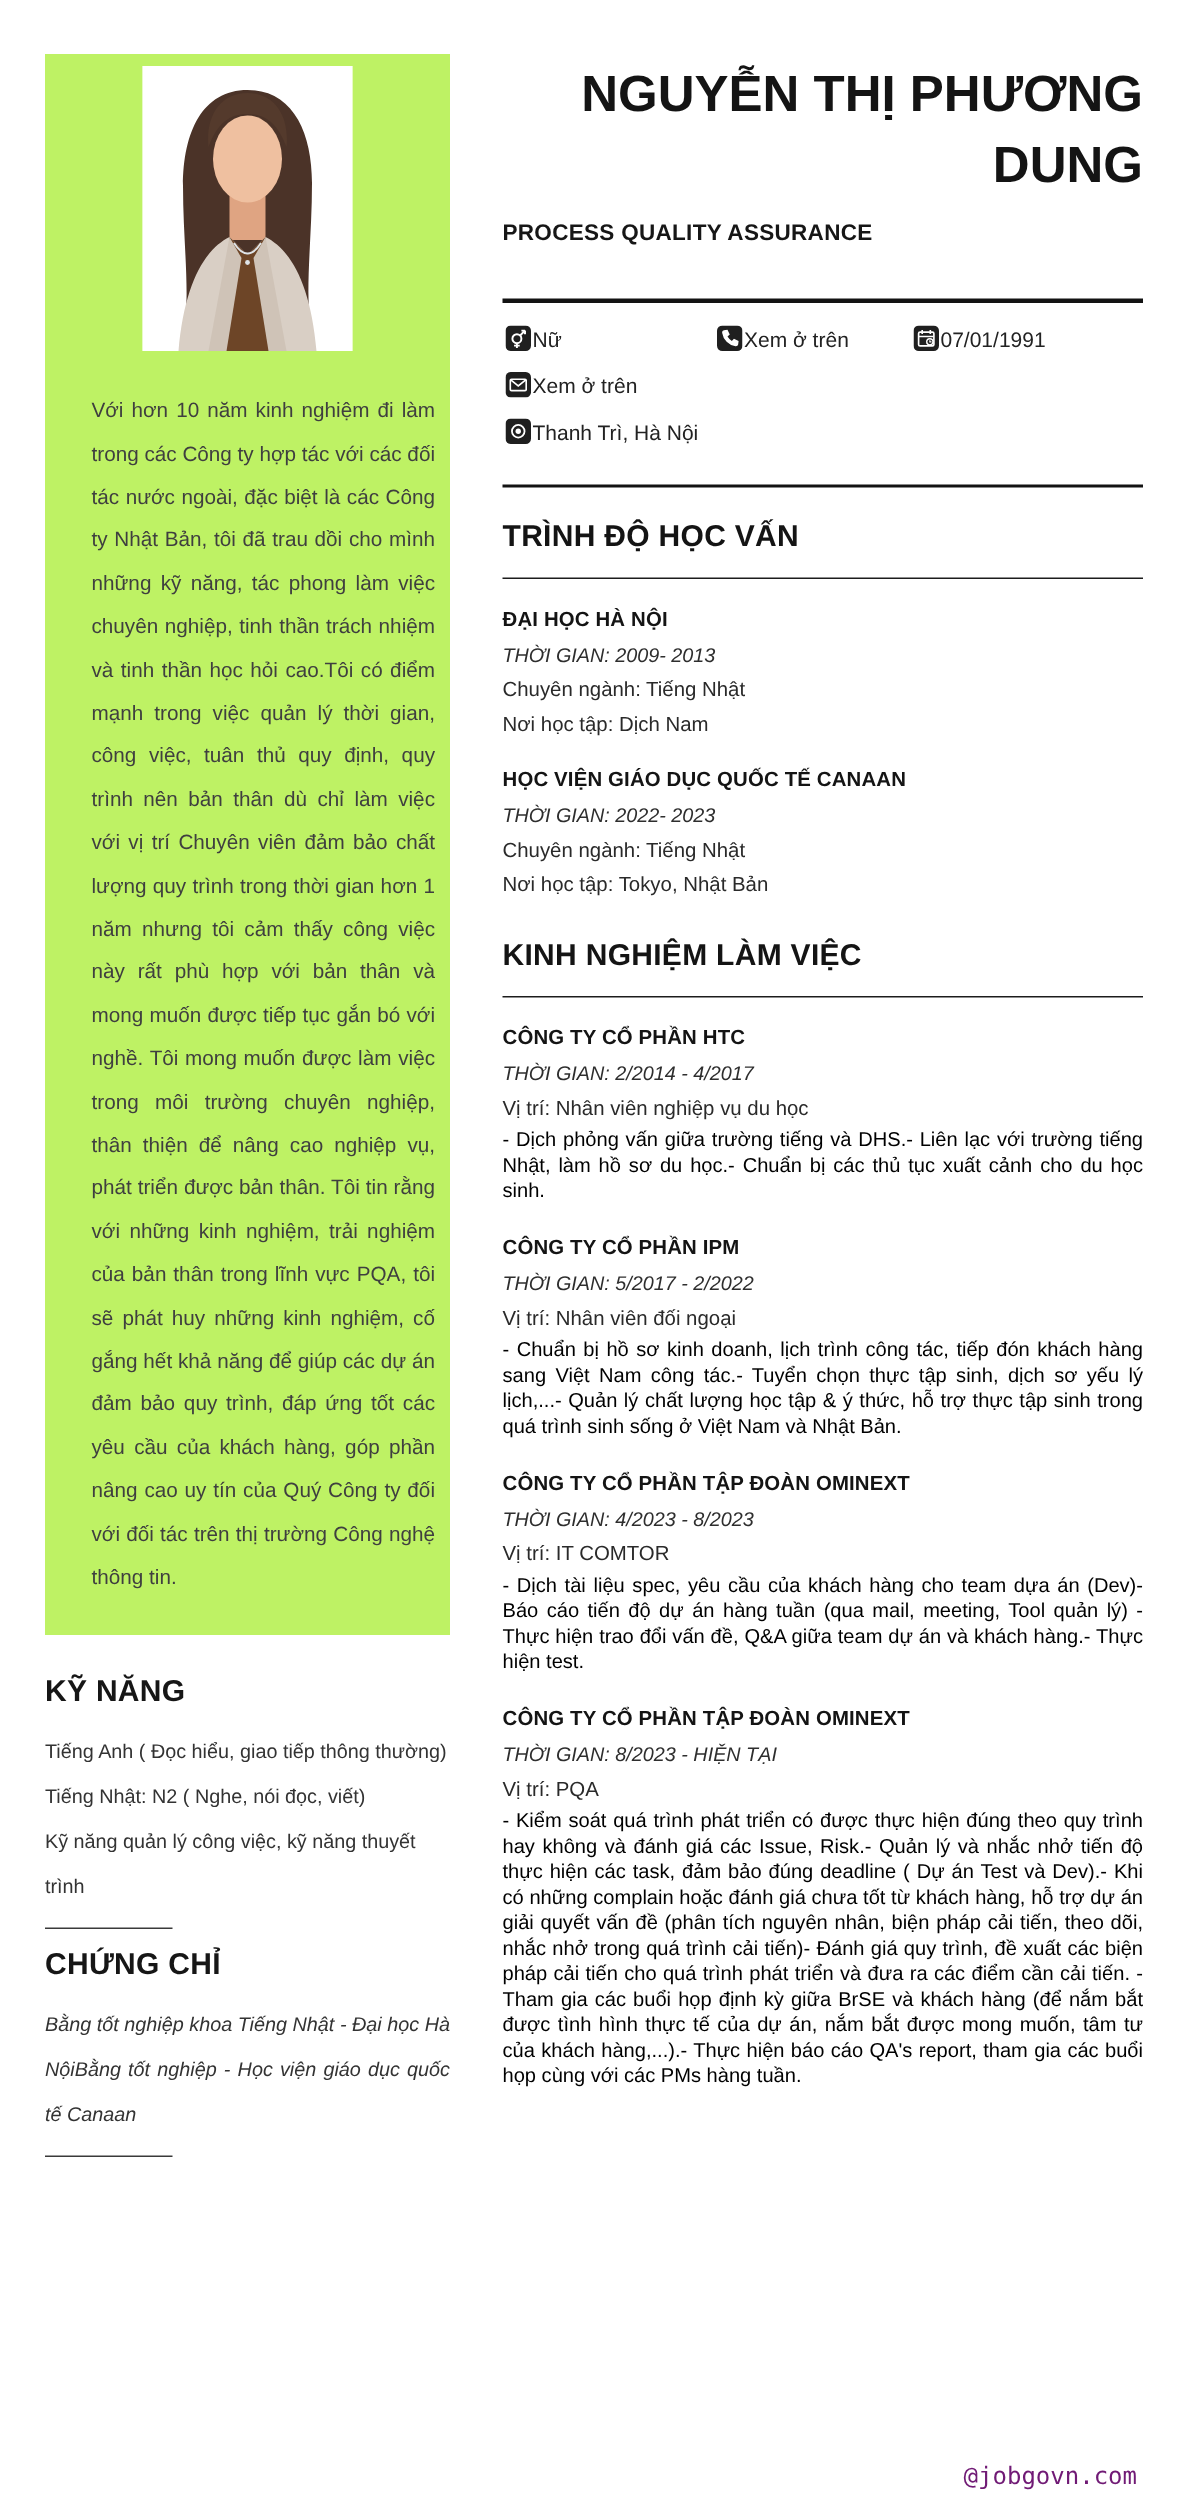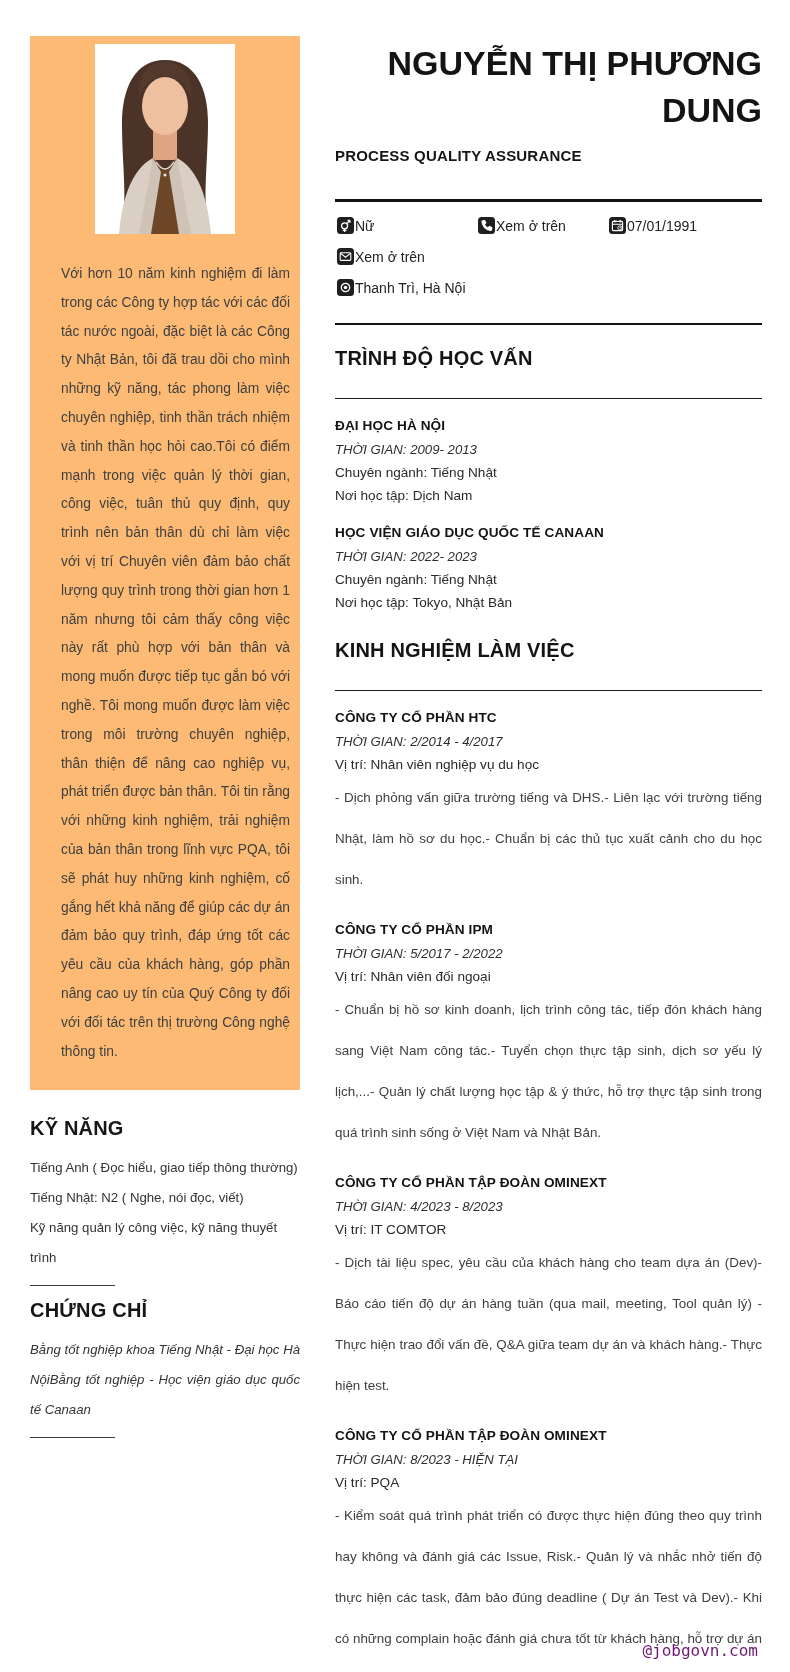--- a/index.html
+++ b/index.html
@@ -4,21 +4,21 @@
 <style>
   * { box-sizing: border-box; }
   html,body { margin:0; padding:0; }
   body {
     width:790px; height:1672px; position:relative; overflow:hidden;
     background:#ffffff; color:#1b1b1b;
     font-family:"Liberation Sans","DejaVu Sans",sans-serif;
   }
   
   .sidebar { position:absolute; left:30px; top:36px; width:270px; }
-  .gray-panel { background:#fdba74; padding:8px 0 24px; }
+  .gray-panel { background:#bef264; padding:8px 0 24px; }
   .photo { width:140px; height:190px; margin:0 auto; background:#fff; }
   .photo svg { display:block; width:140px; height:190px; }
   .summary {
     margin:26px 10px 0 31px; font-size:13.8px; line-height:28.8px;
     text-align:justify; color:#3f3f3f;
   }
   .side-h2 { margin:27px 0 0; font-size:20px; font-weight:bold; color:#161616; letter-spacing:0.2px; }
   .skill-list { list-style:none; margin:13px 0 0; padding:0; }
   .skill-list li { font-size:13.2px; line-height:30px; color:#333; }
   .cert-text { margin:13px 0 0; font-size:13.2px; line-height:30px; text-align:justify; color:#333;font-style:italic; }
@@ -34,28 +34,28 @@
   }
   .contact-row { display:flex; align-items:center; }
   .contact-row + .contact-row { margin-top:14px; }
   .citem { display:flex; align-items:center; gap:1px; font-size:14px; color:#222; }
   .citem.c1 { width:141px; }
   .citem.c2 { width:131px; }
   .cicon { width:17px; height:17px; flex:0 0 17px; }
   .cicon svg { display:block; width:17px; height:17px; }
   .sec { margin-top:22px; }
   .sec.exp { margin-top:29px; }
-  .sec-head { border-bottom:1.6px solid #1c1c1c; padding-bottom:28px; }
+  .sec-head { border-bottom:1.6px solid #1c1c1c; padding-bottom:15px; }
   .sec-head h2 { margin:0; font-size:20px; font-weight:bold; letter-spacing:0.2px; color:#141414; }
   .entry { margin-top:19px; }
   .entry + .entry { margin-top:22px; }
   .entry-name { font-size:13.6px; font-weight:bold; color:#141414; letter-spacing:0.1px; }
   .entry-time { margin-top:9px; font-size:13.2px; font-style:italic; color:#2e2e2e; }
   .entry-line { margin-top:8px; font-size:13.6px; color:#2a2a2a; }
-  .entry-desc { margin-top:5px; font-size:13.4px; line-height:41px; text-align:justify; color:#404040; }
+  .entry-desc { margin-top:5px; font-size:13.4px; line-height:17px; text-align:justify; color:#000000; }
   .watermark {
     position:absolute; right:32px; bottom:12px;
     font-family:"DejaVu Sans Mono","Liberation Mono",monospace;
     font-size:16px; color:#701a75;
   }
 </style>
 </head>
 <body>
 
 <aside class="sidebar">

